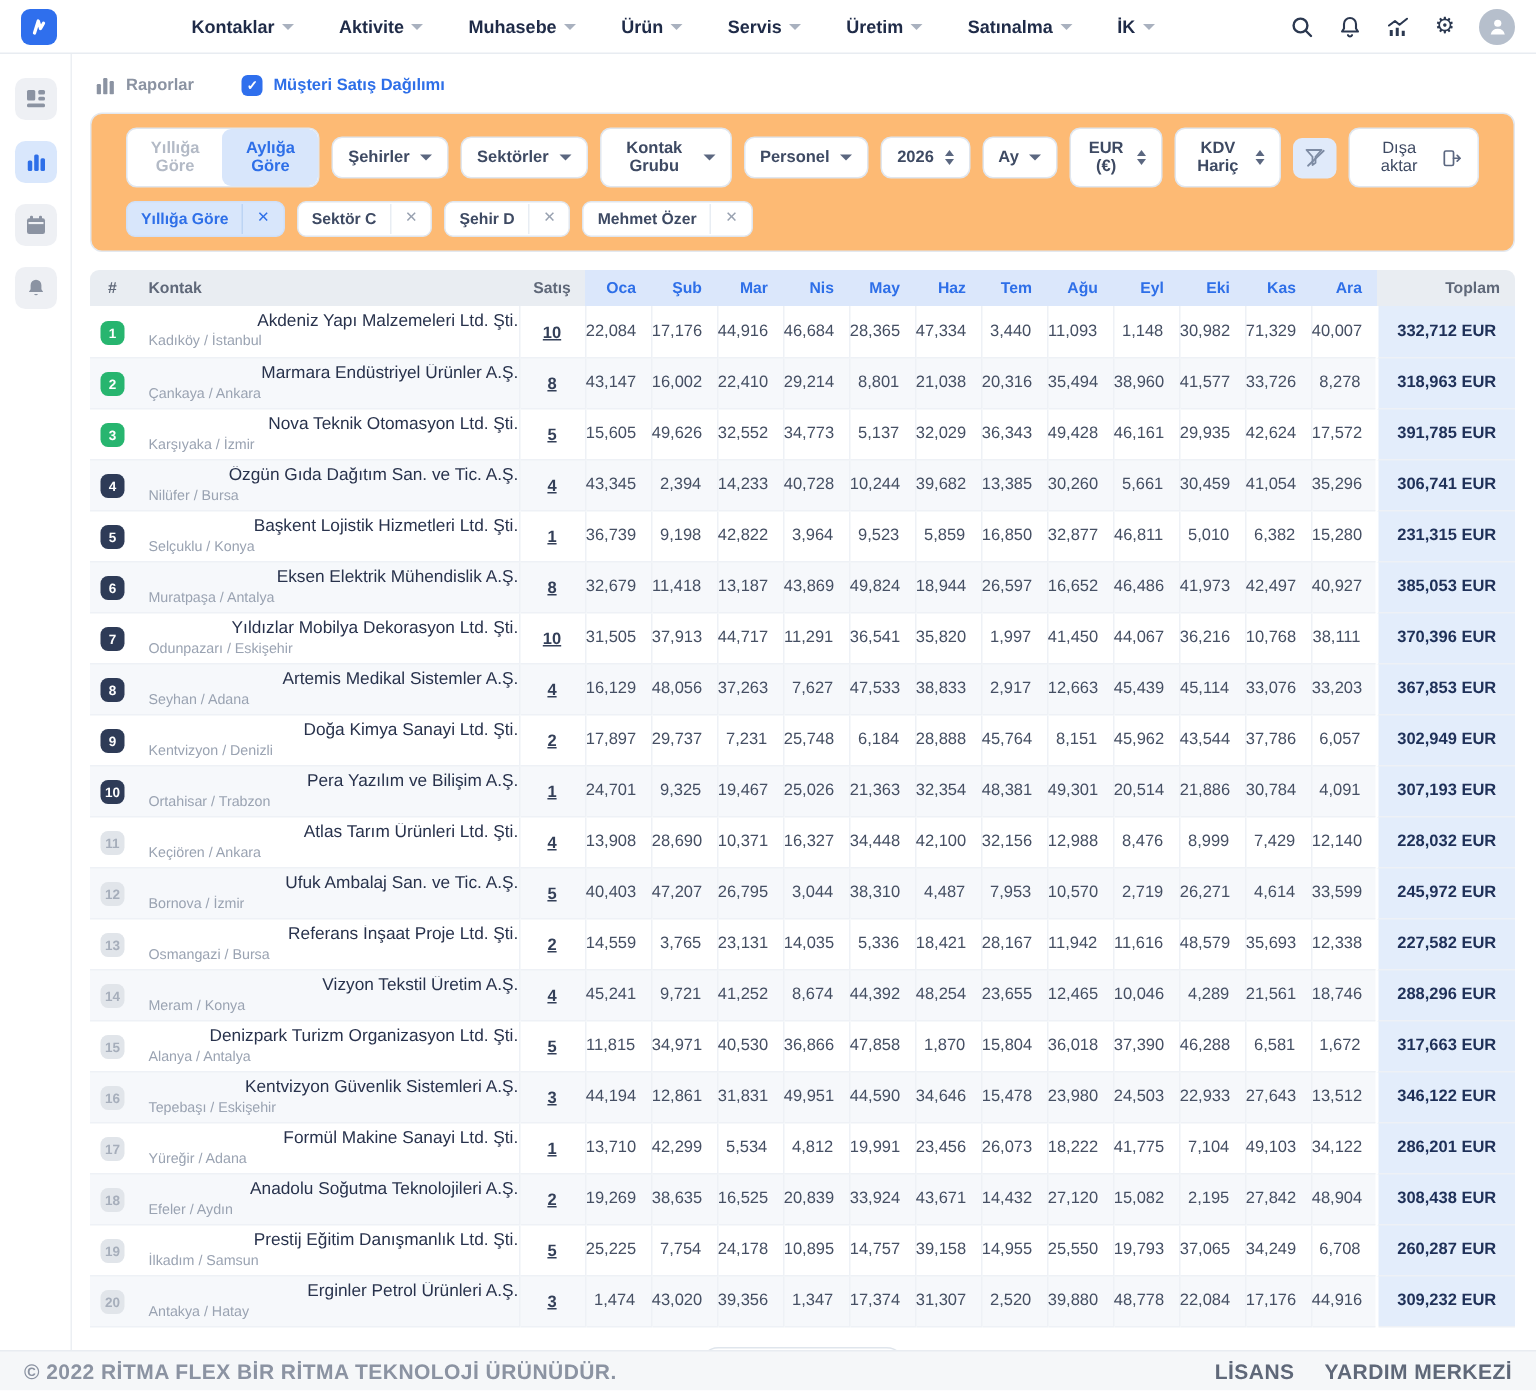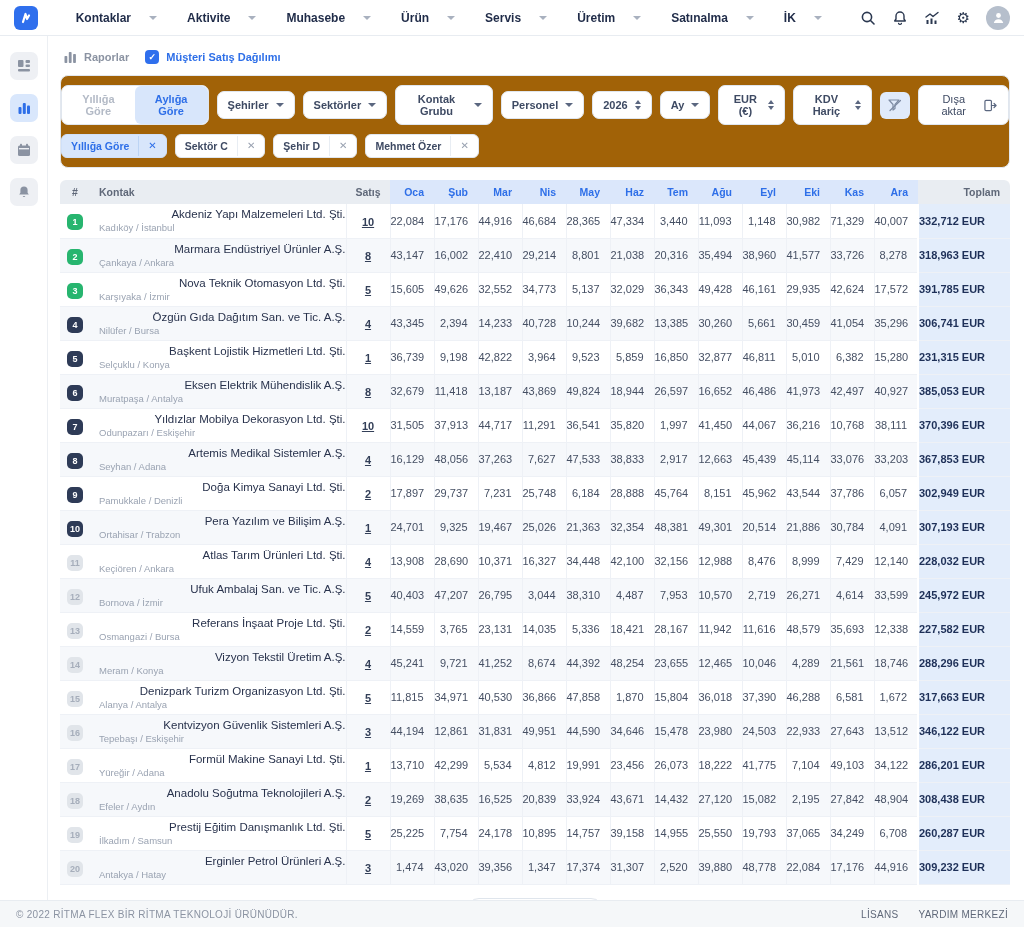--- a/index.html
+++ b/index.html
@@ -3,40 +3,40 @@
 <meta charset="utf-8">
 <style>
   * { box-sizing: border-box; margin: 0; padding: 0; }
   html,body { width:1024px; height:927px; }
   body { font-family:"Liberation Sans", sans-serif; background:#fff; color:#2a344c; overflow:hidden; position:relative; }
 
   
   .topbar { height:36px; background:#fff; border-bottom:1px solid #e8ecf1; display:flex; align-items:center; padding:0 14px; position:relative; z-index:5; }
   .logo { width:24px; height:24px; border-radius:6px; background:#2f6fed; display:flex; align-items:center; justify-content:center; flex:0 0 auto; }
   .main-nav { flex:1; display:flex; justify-content:center; gap:30px; }
-  .nav-item { display:flex; align-items:center; gap:18px; font-size:12px; font-weight:700; color:#1f2b48; cursor:pointer; }
+  .nav-item { display:flex; align-items:center; gap:5px; font-size:12px; font-weight:700; color:#1f2b48; cursor:pointer; }
   .caret { width:0; height:0; border-left:4px solid transparent; border-right:4px solid transparent; border-top:4px solid #a9b1bf; display:inline-block; }
   .top-icons { display:flex; align-items:center; gap:16px; }
   .top-icons svg { display:block; }
   .avatar { width:24px; height:24px; border-radius:50%; background:#b6bfcc; display:flex; align-items:center; justify-content:center; }
 
   
   .sidebar { position:absolute; left:0; top:36px; bottom:27px; width:48px; background:#fff; border-right:1px solid #eceff3; display:flex; flex-direction:column; align-items:center; padding-top:16px; gap:14px; }
   .side-btn { width:28px; height:28px; border-radius:7px; background:#eef0f4; border:none; display:flex; align-items:center; justify-content:center; cursor:pointer; }
   .side-btn.active { background:#d9e7fc; }
 
   
   .main { margin-left:48px; padding:10px 14px 0 12px; height:864px; }
 
-  .breadcrumb-row { display:flex; align-items:center; gap:16px; padding:4px 2px 11px 4px; }
+  .breadcrumb-row { display:flex; align-items:center; gap:32px; padding:4px 2px 11px 4px; }
   .bc-item { display:flex; align-items:center; gap:7px; font-size:11px; font-weight:700; color:#8b93a2; cursor:pointer; }
   .bc-item.current { color:#2e6fe8; }
   .bc-check { width:14px; height:14px; border-radius:4px; background:#2f6fed; color:#fff; font-size:9px; display:flex; align-items:center; justify-content:center; font-weight:700; }
 
-  .filter-box { border:1px solid #e3e8ef; background:#a16207; border-radius:8px; padding:9px 0; margin-bottom:12px; }
+  .filter-box { border:1px solid #e3e8ef; background:#fdba74; border-radius:8px; padding:9px 23px; margin-bottom:12px; }
   .filters-row { display:flex; align-items:center; gap:8px; }
   .toggle-group { display:flex; background:#fff; border:1px solid #e0e6ee; border-radius:7px; overflow:hidden; }
   .toggle-btn { border:none; background:transparent; padding:7px 12px; font-size:11px; font-weight:700; color:#b3bac6; font-family:inherit; cursor:pointer; }
   .toggle-btn.active { background:#d8e6fb; color:#2e6fe8; border-radius:6px; }
   .drop-btn { display:flex; align-items:center; gap:7px; background:#fff; border:1px solid #e0e6ee; border-radius:7px; padding:7px 10px; font-size:11px; font-weight:700; color:#3e4a63; font-family:inherit; cursor:pointer; }
   .drop-btn .caret { border-top-color:#5b6780; }
   .spin { display:inline-flex; flex-direction:column; gap:2px; }
   .spin i { display:block; width:0; height:0; border-left:3px solid transparent; border-right:3px solid transparent; }
   .spin i.up { border-bottom:4px solid #5b6780; }
   .spin i.dn { border-top:4px solid #5b6780; }
@@ -65,29 +65,29 @@
   .badge { display:inline-block; width:16px; height:16px; line-height:16px; border-radius:5px; font-size:9px; font-weight:700; text-align:center; }
   .badge.green { background:#27b56f; color:#fff; }
   .badge.navy  { background:#2e3b57; color:#fff; }
   .badge.grey  { background:#e1e5ea; color:#a6aebb; }
   td.contact { padding-left:9px; }
   .c-name { font-size:11.5px; font-weight:400; color:#28324c; white-space:nowrap; overflow:hidden;text-align:right; }
   .c-sub { font-size:9.5px; color:#9aa3b2; margin-top:2px; }
   td.sales { text-align:center; border-left:1px solid #eef1f6; }
   .sales-link { font-size:11px; font-weight:700; color:#333f58; text-decoration:underline; cursor:pointer; }
   td.val { text-align:right; padding-right:10px; font-size:11px; color:#454f63; border-left:1px solid #eef1f6; }
-  td.total { text-align:left; font-size:11px; font-weight:700; color:#1e3058; background:#e3edfb; border-left:2px solid #fff; }
+  td.total { text-align:center; font-size:11px; font-weight:700; color:#1e3058; background:#e3edfb; border-left:2px solid #fff; }
 
   .showmore-row { display:flex; align-items:center; margin:13px 0 0; }
   .sm-line { flex:1; height:1px; background:#e8ecf1; }
   .showmore-btn { display:flex; align-items:center; gap:7px; border:1px solid #dfe5ec; background:#fff; border-radius:14px; padding:6px 14px; font-size:10.5px; font-weight:700; color:#3e4a63; font-family:inherit; cursor:pointer; margin:0 10px; }
 
   
   .footer { position:absolute; left:0; right:0; bottom:0; height:27px; background:#f5f7f9; border-top:1px solid #e8ecf1; display:flex; align-items:center; justify-content:space-between; padding:0 16px; }
-  .footer span, .footer a { font-size:10px; font-weight:400; color:#8b93a2; letter-spacing:.3px; text-decoration:none; }
+  .footer span, .footer a { font-size:14px; font-weight:700; color:#8b93a2; letter-spacing:.3px; text-decoration:none; }
   .footer .links { display:flex; gap:20px; }
   .footer a { color:#5f6879; cursor:pointer; }
 </style>
 </head>
 <body>
 
 <header class="topbar">
   <div class="logo">
     <svg width="14" height="14" viewBox="0 0 14 14">
       <path d="M4 11 L6.5 3 L8 8 L10 4.5" stroke="#fff" stroke-width="2.2" fill="none" stroke-linecap="round" stroke-linejoin="round"></path>
@@ -477,21 +477,21 @@
           <td class="val">45,439</td>
           <td class="val">45,114</td>
           <td class="val">33,076</td>
           <td class="val">33,203</td>
           <td class="total">367,853 EUR</td>
         </tr>
         <tr>
           <td class="rank"><span class="badge navy">9</span></td>
           <td class="contact">
             <div class="c-name">Doğa Kimya Sanayi Ltd. Şti.</div>
-            <div class="c-sub">Pamukkale / Denizli</div>
+            <div class="c-sub">Kentvizyon / Denizli</div>
           </td>
           <td class="sales"><span class="sales-link">2</span></td>
           <td class="val">17,897</td>
           <td class="val">29,737</td>
           <td class="val">7,231</td>
           <td class="val">25,748</td>
           <td class="val">6,184</td>
           <td class="val">28,888</td>
           <td class="val">45,764</td>
           <td class="val">8,151</td>

